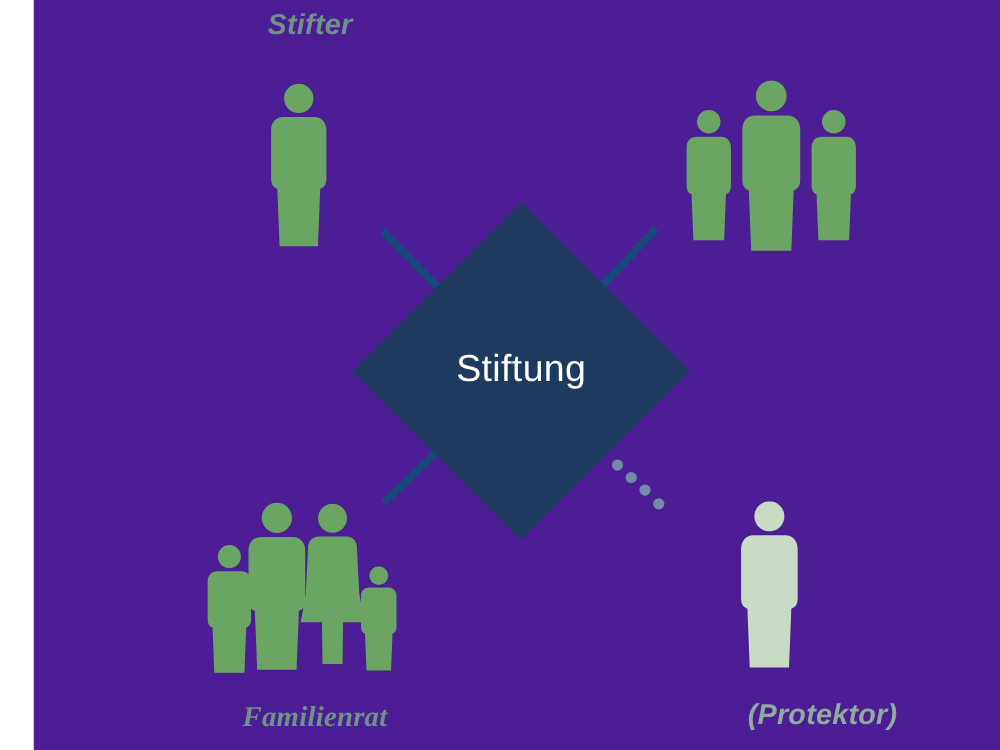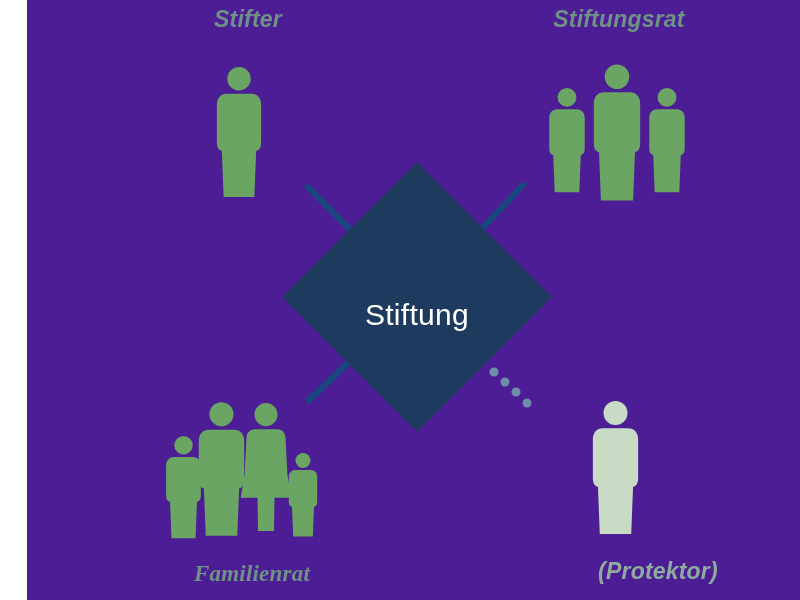--- a/index.html
+++ b/index.html
@@ -18,21 +18,21 @@
     font-style:italic;
     font-weight:bold;
     font-size:23px;
     color:#6e9285;
     white-space:nowrap;
     letter-spacing:0.2px;
   }
   .group-label.light{color:#8fab9f;}
   .center-label{
     position:absolute;
-    left:290px;top:297px;
+    left:290px;top:278px;
     width:200px;height:36px;
     display:flex;align-items:center;justify-content:center;
     font-size:30px;
     font-weight:normal;
     color:#ffffff;
     letter-spacing:0.3px;
   }
 </style>
 </head>
 <body>
@@ -83,21 +83,20 @@
       <use href="#person-male" x="260" y="453" width="32" height="84"></use>
     </g>
 
     <g color="#c9dbc4">
       <use href="#person-male" x="563" y="401" width="51" height="134"></use>
     </g>
   </svg>
 
   <div class="group-label" style="left:221px;top:6px;">Stifter</div>
 
-  <div class="group-label" style="left:592px;top:6px;">Stiftungsrat</div>
 
   <div class="group-label" style="left:225px;top:561px;font-family:Liberation Serif, serif;">Familienrat</div>
 
   <div class="group-label light" style="left:631px;top:558px;">(Protektor)</div>
 
   <div class="center-label">Stiftung</div>
 
 </div>
 
 </body></html>

